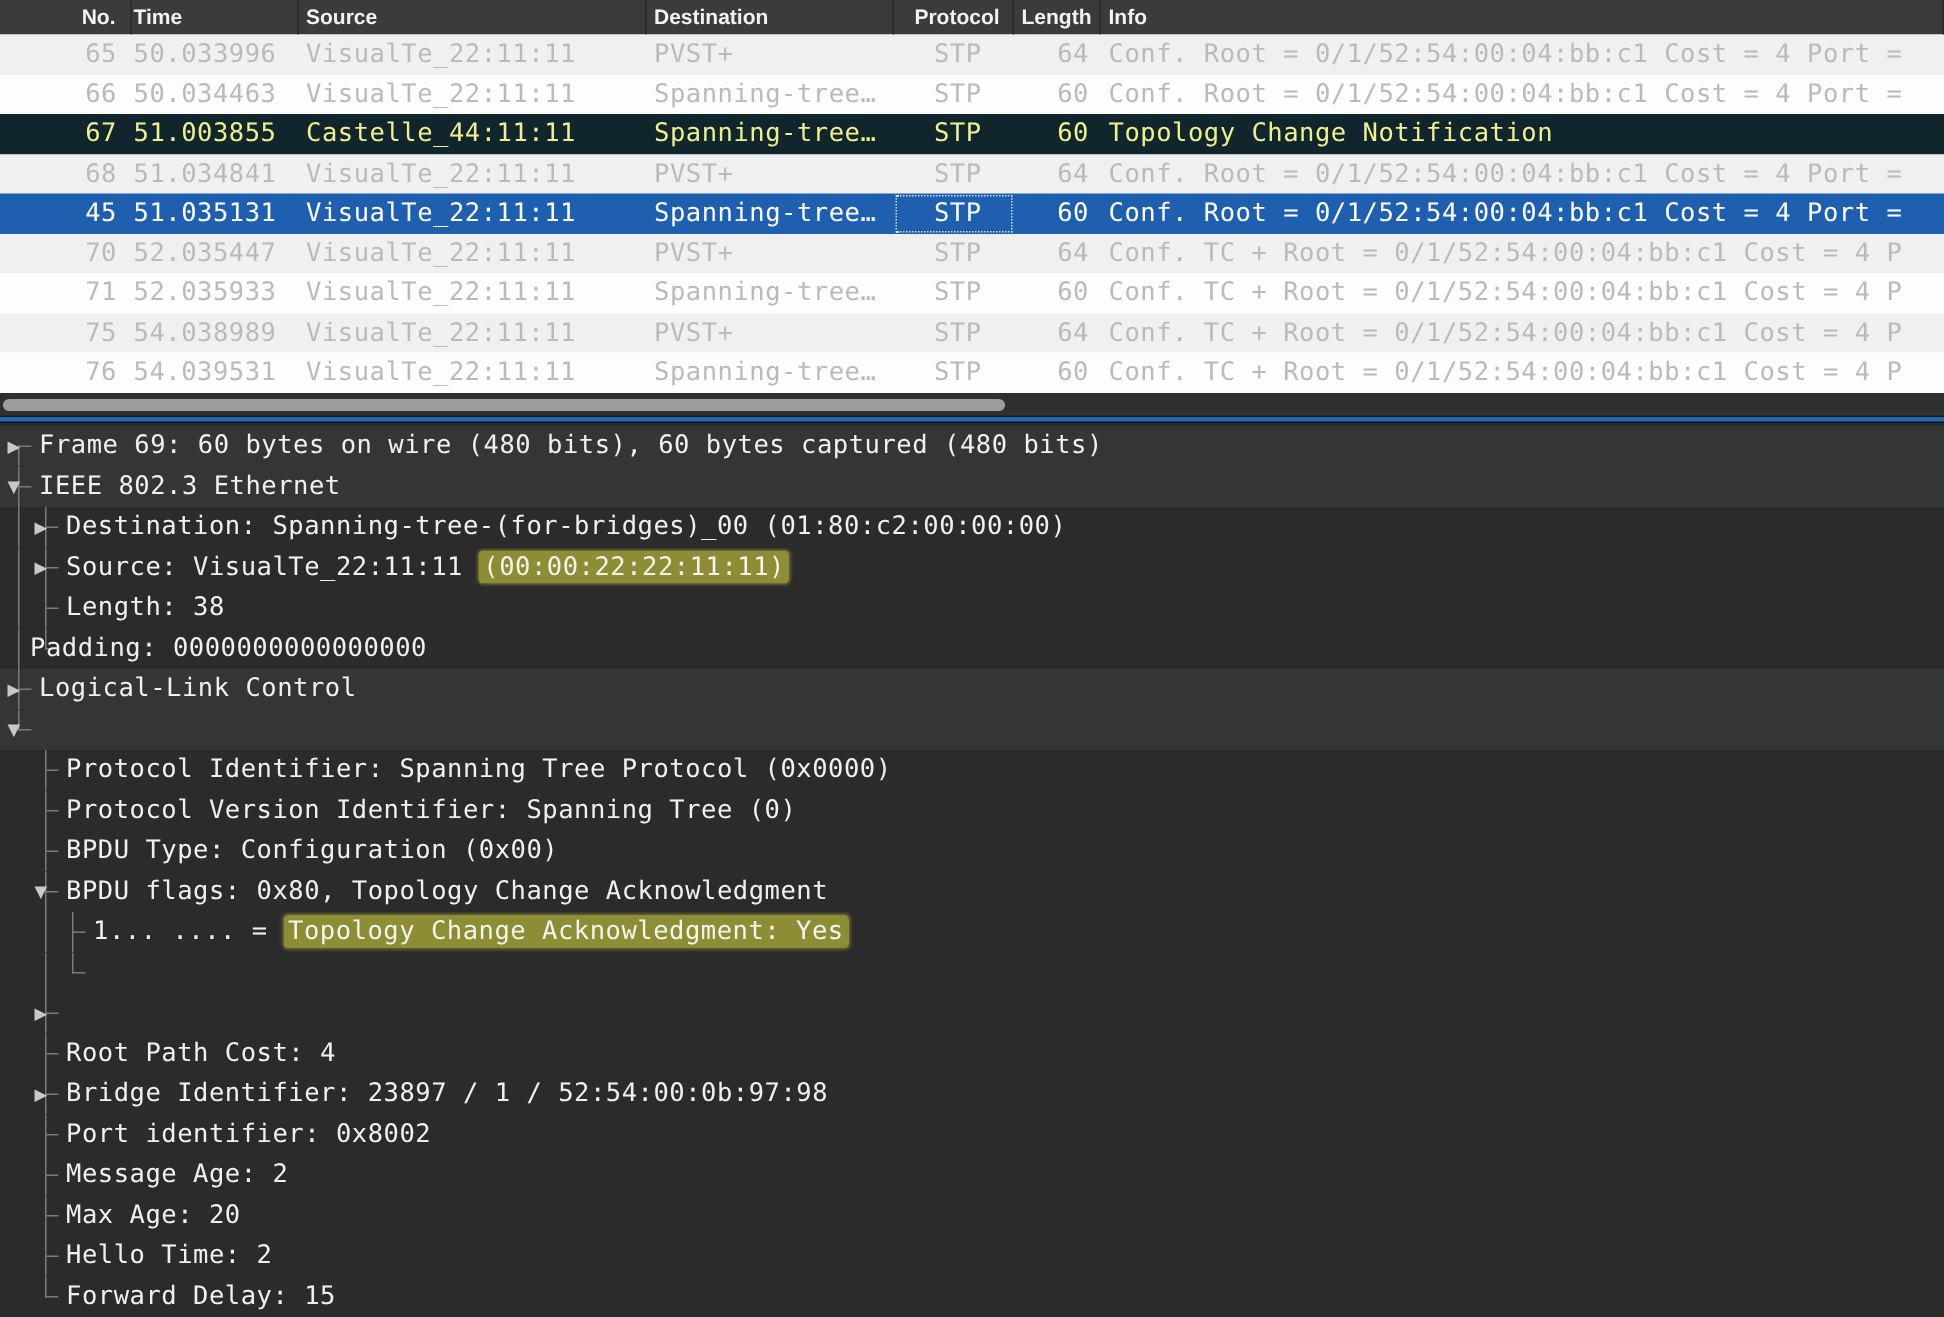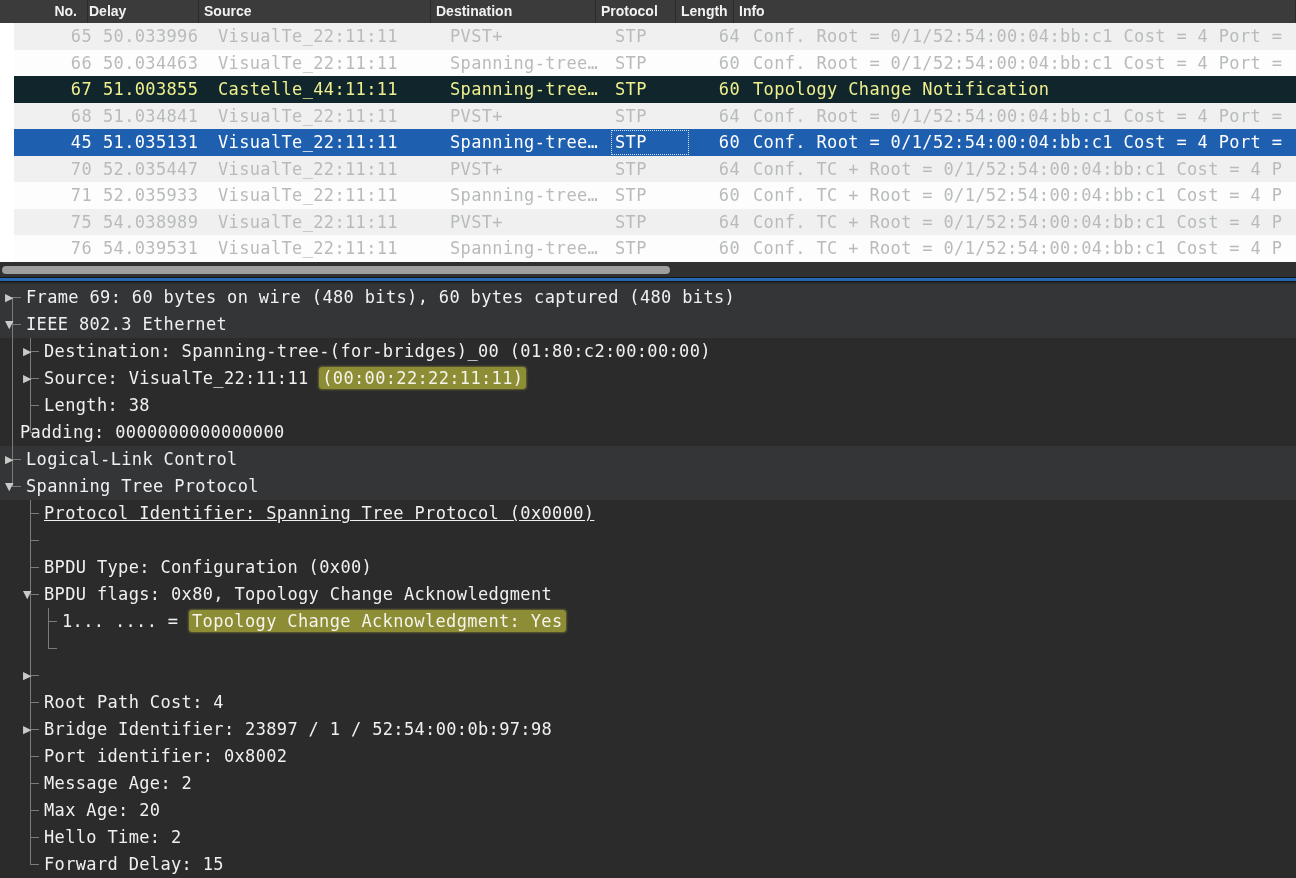--- a/index.html
+++ b/index.html
@@ -9,30 +9,30 @@
   .app { width: 1296px; height: 878px; display: flex; flex-direction: column; }
 
   
   .packet-list { height: 262px; background: #ffffff; overflow: hidden; }
   .plist-header { display: flex; height: 23px; background: #3b3b3b; }
   .hcell {
     color: #f2f2f2; font-family: "Liberation Sans", sans-serif; font-weight: bold;
     font-size: 14px; line-height: 23px; padding-left: 5px;
     border-right: 1px solid #2a2a2a; overflow: hidden; white-space: nowrap;
   }
-  .prow { display: flex; height: 26.55px; overflow: hidden; margin-left: 14px; }
+  .prow { display: flex; height: 26.55px; overflow: hidden; }
   .pcell {
     font-size: 17px; letter-spacing: 0.35px; line-height: 26.55px;
     white-space: nowrap; overflow: hidden; flex-shrink: 0;
   }
   .col-no     { width: 88px;  text-align: right; padding-right: 10px; }
   .col-time   { width: 111px; padding-left: 1px; }
   .col-source { width: 232px; padding-left: 5px; }
   .col-dest   { width: 165px; padding-left: 5px; }
-  .col-proto  { width: 80px;  padding-left: 5px; }
+  .col-proto  { width: 80px;  padding-left: 5px; text-align: center; }
   .col-len    { width: 58px;  text-align: right; padding-right: 8px; }
   .col-info   { flex: 1 1 auto; padding-left: 5px; width: auto; }
 
   .prow.zebra-gray  { background: #f0f0f0; }
   .prow.zebra-white { background: #fdfdfd; }
   .prow.dim .pcell  { color: #b8bcb8; }
   .prow.marked      { background: #10262c; }
   .prow.marked .pcell { color: #efef8e; }
   .prow.selected    { background: #1e5fb0; }
   .prow.selected .pcell { color: #ffffff; }
@@ -70,21 +70,21 @@
   }
 </style>
 </head>
 <body>
 
 <div class="app">
 
   <div class="packet-list">
     <div class="plist-header" id="plist-header">
         <div class="hcell col-no">No.</div>
-        <div class="hcell col-time">Delay</div>
+        <div class="hcell col-time">Time</div>
         <div class="hcell col-source">Source</div>
         <div class="hcell col-dest">Destination</div>
         <div class="hcell col-proto">Protocol</div>
         <div class="hcell col-len">Length</div>
         <div class="hcell col-info">Info</div>
       </div>
     <div id="plist-rows">
         <div class="prow dim zebra-gray">
           <div class="pcell col-no">65</div>
           <div class="pcell col-time">50.033996</div>
@@ -178,23 +178,23 @@
   </div>
 
   <div class="detail-pane" id="detail-pane">
       <div class="drow top"><span class="guide v" style="left: 12px; top: 13px; bottom: 0px;"></span><span class="guide h" style="left: 12px; width: 9px;"></span><span class="arrow" style="left: 5px;">▶</span><span class="label" style="padding-left: 26px;">Frame 69: 60 bytes on wire (480 bits), 60 bytes captured (480 bits)</span></div>
       <div class="drow top"><span class="guide v" style="left: 12px; top: 0px; bottom: 0px;"></span><span class="guide h" style="left: 12px; width: 9px;"></span><span class="arrow" style="left: 5px;">▼</span><span class="label" style="padding-left: 26px;">IEEE 802.3 Ethernet</span></div>
       <div class="drow"><span class="guide v" style="left: 12px; top: 0px; bottom: 0px;"></span><span class="guide v" style="left: 30px; top: 0px; bottom: 0px;"></span><span class="guide h" style="left: 30px; width: 9px;"></span><span class="arrow" style="left: 23px;">▶</span><span class="label" style="padding-left: 44px;">Destination: Spanning-tree-(for-bridges)_00 (01:80:c2:00:00:00)</span></div>
       <div class="drow"><span class="guide v" style="left: 12px; top: 0px; bottom: 0px;"></span><span class="guide v" style="left: 30px; top: 0px; bottom: 0px;"></span><span class="guide h" style="left: 30px; width: 9px;"></span><span class="arrow" style="left: 23px;">▶</span><span class="label" style="padding-left: 44px;"><span>Source: VisualTe_22:11:11 </span><span class="mark">(00:00:22:22:11:11)</span><span></span></span></div>
       <div class="drow"><span class="guide v" style="left: 12px; top: 0px; bottom: 0px;"></span><span class="guide v" style="left: 30px; top: 0px; bottom: 0px;"></span><span class="guide h" style="left: 30px; width: 9px;"></span><span class="label" style="padding-left: 44px;">Length: 38</span></div>
       <div class="drow"><span class="guide v" style="left: 12px; top: 0px; bottom: 0px;"></span><span class="guide v" style="left: 30px; top: 0px; bottom: 13px;"></span><span class="guide h" style="left: 30px; width: 9px;"></span><span class="label" style="padding-left: 20px;">Padding: 0000000000000000</span></div>
       <div class="drow top"><span class="guide v" style="left: 12px; top: 0px; bottom: 0px;"></span><span class="guide h" style="left: 12px; width: 9px;"></span><span class="arrow" style="left: 5px;">▶</span><span class="label" style="padding-left: 26px;">Logical-Link Control</span></div>
-      <div class="drow top"><span class="guide v" style="left: 12px; top: 0px; bottom: 13px;"></span><span class="guide h" style="left: 12px; width: 9px;"></span><span class="arrow" style="left: 5px;">▼</span><span class="label" style="padding-left: 26px;">Spanning Tree Protocol</span></div>
-      <div class="drow"><span class="guide v" style="left: 30px; top: 0px; bottom: 0px;"></span><span class="guide h" style="left: 30px; width: 9px;"></span><span class="label" style="padding-left: 44px; text-decoration: underline;">Protocol Identifier: Spanning Tree Protocol (0x0000)</span></div>
-      <div class="drow"><span class="guide v" style="left: 30px; top: 0px; bottom: 0px;"></span><span class="guide h" style="left: 30px; width: 9px;"></span></div>
+      <div class="drow top"><span class="guide v" style="left: 12px; top: 0px; bottom: 13px;"></span><span class="guide h" style="left: 12px; width: 9px;"></span><span class="arrow" style="left: 5px;">▼</span></div>
+      <div class="drow"><span class="guide v" style="left: 30px; top: 0px; bottom: 0px;"></span><span class="guide h" style="left: 30px; width: 9px;"></span><span class="label" style="padding-left: 44px;">Protocol Identifier: Spanning Tree Protocol (0x0000)</span></div>
+      <div class="drow"><span class="guide v" style="left: 30px; top: 0px; bottom: 0px;"></span><span class="guide h" style="left: 30px; width: 9px;"></span><span class="label" style="padding-left: 44px;">Protocol Version Identifier: Spanning Tree (0)</span></div>
       <div class="drow"><span class="guide v" style="left: 30px; top: 0px; bottom: 0px;"></span><span class="guide h" style="left: 30px; width: 9px;"></span><span class="label" style="padding-left: 44px;">BPDU Type: Configuration (0x00)</span></div>
       <div class="drow"><span class="guide v" style="left: 30px; top: 0px; bottom: 0px;"></span><span class="guide h" style="left: 30px; width: 9px;"></span><span class="arrow" style="left: 23px;">▼</span><span class="label" style="padding-left: 44px;">BPDU flags: 0x80, Topology Change Acknowledgment</span></div>
       <div class="drow"><span class="guide v" style="left: 30px; top: 0px; bottom: 0px;"></span><span class="guide v" style="left: 48px; top: 0px; bottom: 0px;"></span><span class="guide h" style="left: 48px; width: 9px;"></span><span class="label" style="padding-left: 62px;"><span>1... .... = </span><span class="mark">Topology Change Acknowledgment: Yes</span><span></span></span></div>
       <div class="drow"><span class="guide v" style="left: 30px; top: 0px; bottom: 0px;"></span><span class="guide v" style="left: 48px; top: 0px; bottom: 13px;"></span><span class="guide h" style="left: 48px; width: 9px;"></span></div>
       <div class="drow"><span class="guide v" style="left: 30px; top: 0px; bottom: 0px;"></span><span class="guide h" style="left: 30px; width: 9px;"></span><span class="arrow" style="left: 23px;">▶</span></div>
       <div class="drow"><span class="guide v" style="left: 30px; top: 0px; bottom: 0px;"></span><span class="guide h" style="left: 30px; width: 9px;"></span><span class="label" style="padding-left: 44px;">Root Path Cost: 4</span></div>
       <div class="drow"><span class="guide v" style="left: 30px; top: 0px; bottom: 0px;"></span><span class="guide h" style="left: 30px; width: 9px;"></span><span class="arrow" style="left: 23px;">▶</span><span class="label" style="padding-left: 44px;">Bridge Identifier: 23897 / 1 / 52:54:00:0b:97:98</span></div>
       <div class="drow"><span class="guide v" style="left: 30px; top: 0px; bottom: 0px;"></span><span class="guide h" style="left: 30px; width: 9px;"></span><span class="label" style="padding-left: 44px;">Port identifier: 0x8002</span></div>
       <div class="drow"><span class="guide v" style="left: 30px; top: 0px; bottom: 0px;"></span><span class="guide h" style="left: 30px; width: 9px;"></span><span class="label" style="padding-left: 44px;">Message Age: 2</span></div>
       <div class="drow"><span class="guide v" style="left: 30px; top: 0px; bottom: 0px;"></span><span class="guide h" style="left: 30px; width: 9px;"></span><span class="label" style="padding-left: 44px;">Max Age: 20</span></div>

